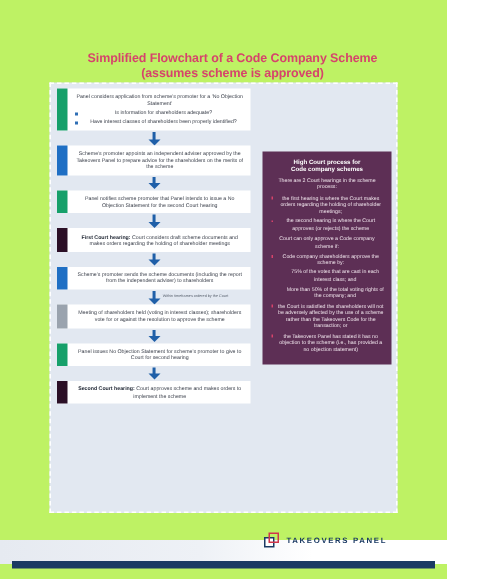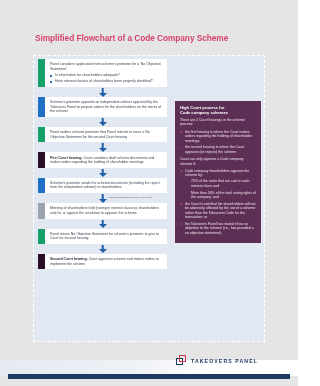--- a/index.html
+++ b/index.html
@@ -3,21 +3,21 @@
 <meta charset="utf-8">
 <style>
   html,body{margin:0;padding:0;}
   body{
     width:298px;height:386px;
     background:#ffffff;
     font-family:"Liberation Sans", sans-serif;
     overflow:hidden;
     position:relative;
   }
-  #page{position:absolute;inset:0;background:#e5e5e5;}
+  #page{position:absolute;inset:0;background:#bef264;text-align:center;}
 
   
   .title{
     position:absolute;left:35px;top:33px;width:240px;
     color:#d6436b;
     font-size:8.3px;font-weight:bold;line-height:10.2px;
     letter-spacing:-0.05px;
   }
   .title span{display:block;}
 
@@ -135,20 +135,21 @@
     font-size:5.2px;font-weight:bold;letter-spacing:1.1px;color:#1b3a63;
   }
 </style>
 </head>
 <body>
 
 <div id="page">
 
   <div class="title">
     <span>Simplified Flowchart of a Code Company Scheme</span>
+    <span>(assumes scheme is approved)</span>
   </div>
 
   <div class="panel"></div>
 
   <div class="flow">
 
     <div class="box">
       <div class="bar" style="background:#16a06a"></div>
       <div class="boxtext">
         <p>Panel considers application from scheme's promoter for a 'No Objection Statement'</p>

